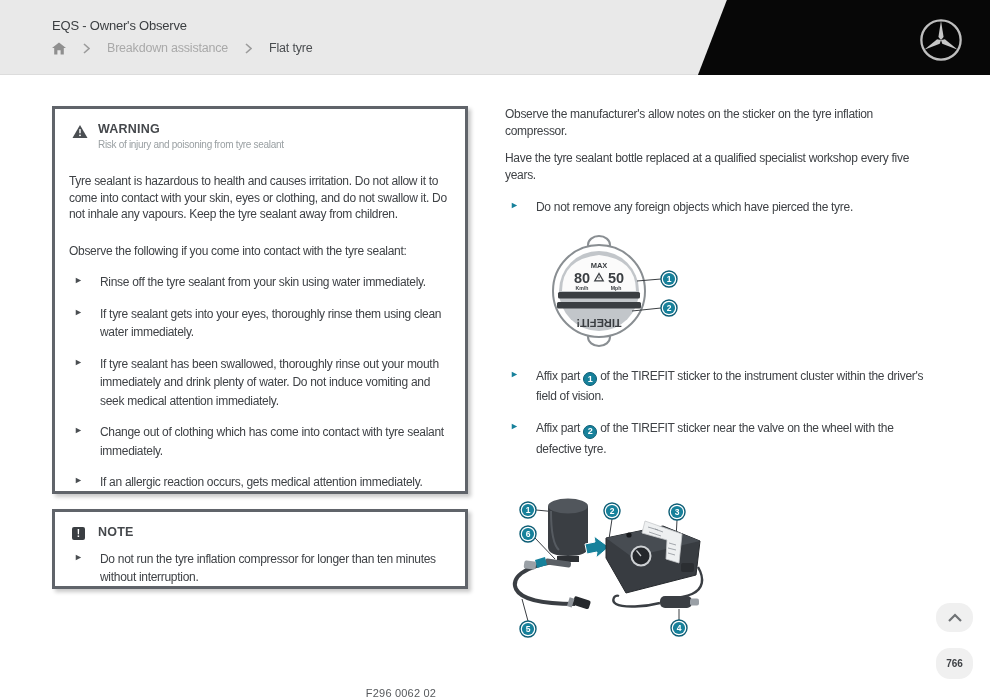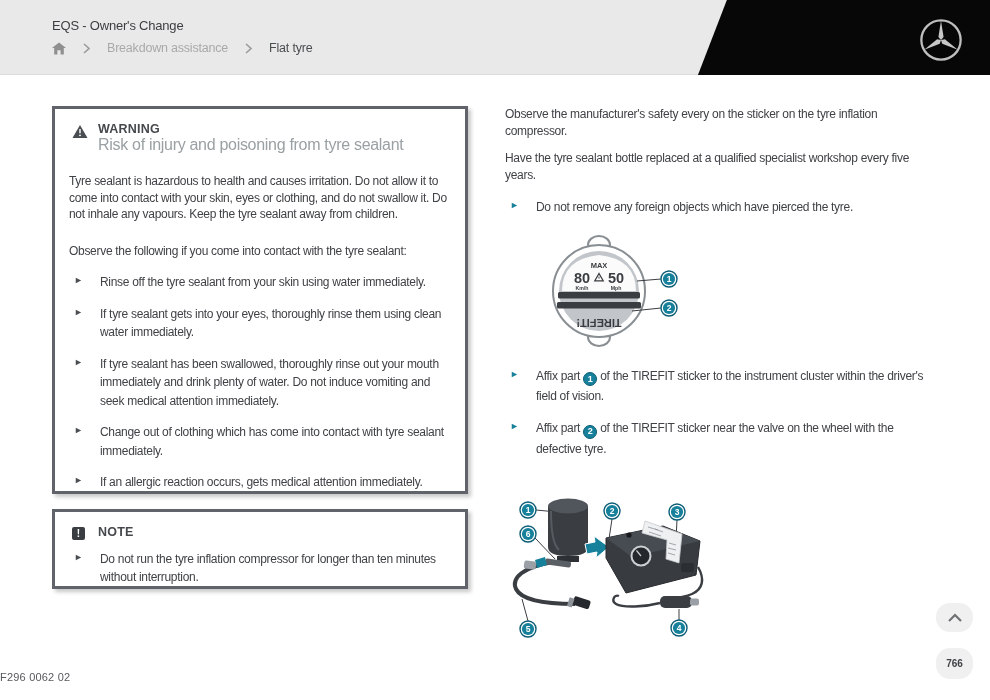--- a/index.html
+++ b/index.html
@@ -23,21 +23,21 @@
 
   .txt { font-size:12px; line-height:16.5px; letter-spacing:-0.3px; color:#3f4246; }
 
   
   .alert-box { border:3px solid #60646a; background:#fff; padding:13px 14px 0 14px;
                box-shadow:3px 3px 4px rgba(0,0,0,0.22); }
   .alert-box + .alert-box { margin-top:15px; }
   .box-head { position:relative; padding-left:29px; margin-bottom:10px; }
   .box-head .head-icon { position:absolute; left:3px; top:2px; }
   .box-label { font-size:12.5px; font-weight:bold; color:#45484c; letter-spacing:0.2px; }
-  .box-sub { font-size:16px; line-height:16px; letter-spacing:-0.3px; color:#9aa0a3; margin-top:1px; }
+  .box-sub { font-size:10px; line-height:16px; letter-spacing:-0.3px; color:#9aa0a3; margin-top:1px; }
   .alert-box p.txt { margin-top:20px; }
 
   .bullet { position:relative; padding-left:31px; margin-top:13px; }
   .bullet .arr { position:absolute; left:5px; top:1px; font-size:9px; line-height:14px; color:#4a4e52; }
   .bullet.teal .arr { color:#17819b; }
   .right-col > .bullet { margin-top:14px; }
 
   .note-sq { width:13px; height:13px; background:#3a3e42; border-radius:2px; color:#fff;
              font-size:10px; font-weight:bold; display:flex; align-items:center; justify-content:center; }
 
@@ -48,42 +48,42 @@
   .fig-sticker { margin:18px 0 0 44px; width:140px; height:114px; }
   .fig-compressor { margin:20px 0 0 -10px; width:240px; height:170px; }
 
   .circle-num { display:inline-flex; width:14px; height:14px; border-radius:50%; background:#17819b;
                 border:1px solid #0c5d75; color:#fff; font-size:9px; font-weight:bold;
                 align-items:center; justify-content:center; vertical-align:-2px; letter-spacing:0; }
 
   svg text { font-family:"Liberation Sans", sans-serif; }
 
   
-  .figure-code { position:absolute; bottom:17px; left:0; width:802px; text-align:left;
+  .figure-code { position:absolute; bottom:1px; left:0; width:802px; text-align:center;
                  font-size:11px; color:#56595c; letter-spacing:0.2px; }
   .fab { position:absolute; left:936px; width:37px; border-radius:14px; background:#f0f0f0;
          display:flex; align-items:center; justify-content:center; cursor:pointer; }
   .fab-top { top:603px; height:29px; }
   .fab-page { top:648px; height:31px; font-size:10px; color:#3f4246; font-weight:bold; }
 </style>
 </head>
 <body>
 
 <div class="header-bar">
   <div class="brand-wedge">
     <svg class="mb-logo" viewBox="0 0 48 48">
       <circle cx="24" cy="24" r="20.5" fill="none" stroke="#bfbfbf" stroke-width="2.4"></circle>
       <g fill="#c7c7c7">
         <polygon points="24,3.8 26.7,20.9 24,24 21.3,20.9"></polygon>
         <polygon points="24,3.8 26.7,20.9 24,24 21.3,20.9" transform="rotate(120 24 24)"></polygon>
         <polygon points="24,3.8 26.7,20.9 24,24 21.3,20.9" transform="rotate(240 24 24)"></polygon>
       </g>
     </svg>
   </div>
-  <div class="doc-title">EQS - Owner's Change</div>
+  <div class="doc-title">EQS - Owner's Observe</div>
   <div class="breadcrumb">
     <svg width="14" height="13" viewBox="0 0 14 13">
       <path d="M7 0.5 L14 6 H11.8 V12.5 H8.6 V8.3 H5.4 V12.5 H2.2 V6 H0 Z" fill="#8f8f8f"></path>
     </svg>
     <span class="crumb-sep">
       <svg width="7" height="11" viewBox="0 0 7 11">
           <polyline points="1,1 6,5.5 1,10" fill="none" stroke="#9c9c9c" stroke-width="1.6"></polyline>
         </svg>
     </span>
     <span class="crumb-muted">Breakdown assistance</span>
@@ -144,21 +144,21 @@
     <div class="bullet" style="margin-top:4px;">
       <span class="arr">►</span>
       <span class="txt">Do not run the tyre inflation compressor for longer than ten minutes without interruption.</span>
     </div>
   </div>
 
 </div>
 
 <div class="right-col">
 
-  <p class="txt">Observe the manufacturer's safety every on the sticker on the tyre inflation compressor.</p>
+  <p class="txt">Observe the manufacturer's allow notes on the sticker on the tyre inflation compressor.</p>
   <p class="txt">Have the tyre sealant bottle replaced at a qualified specialist workshop every five years.</p>
 
   <div class="bullet teal">
     <span class="arr">►</span>
     <span class="txt">Do not remove any foreign objects which have pierced the tyre.</span>
   </div>
 
   
   <svg class="fig-sticker" viewBox="0 0 140 114">
     <ellipse cx="50" cy="11" rx="11" ry="9" fill="#fff" stroke="#898e92" stroke-width="2"></ellipse>

